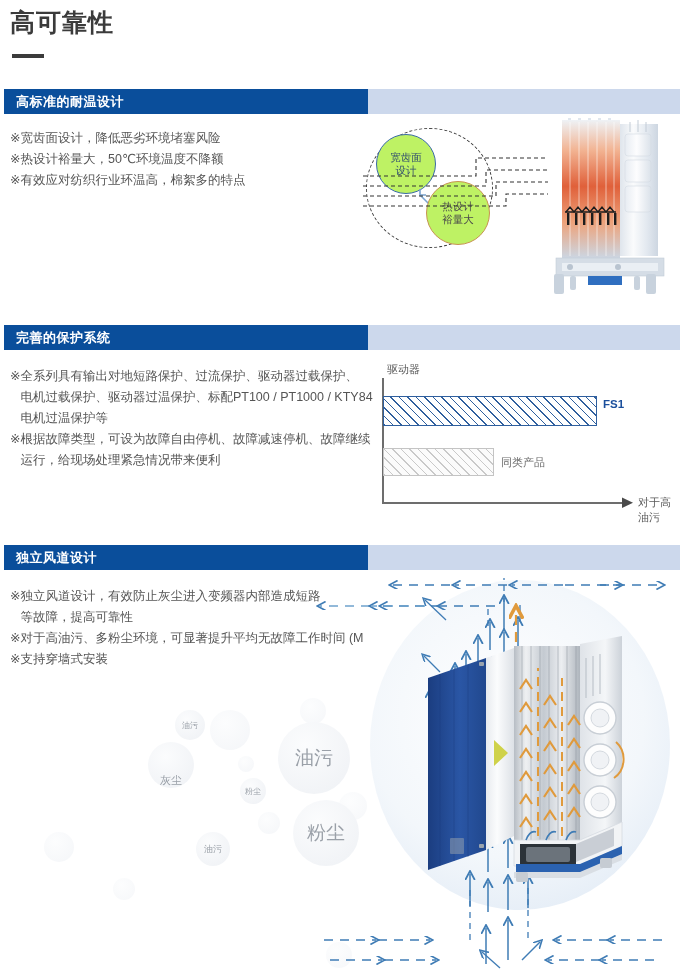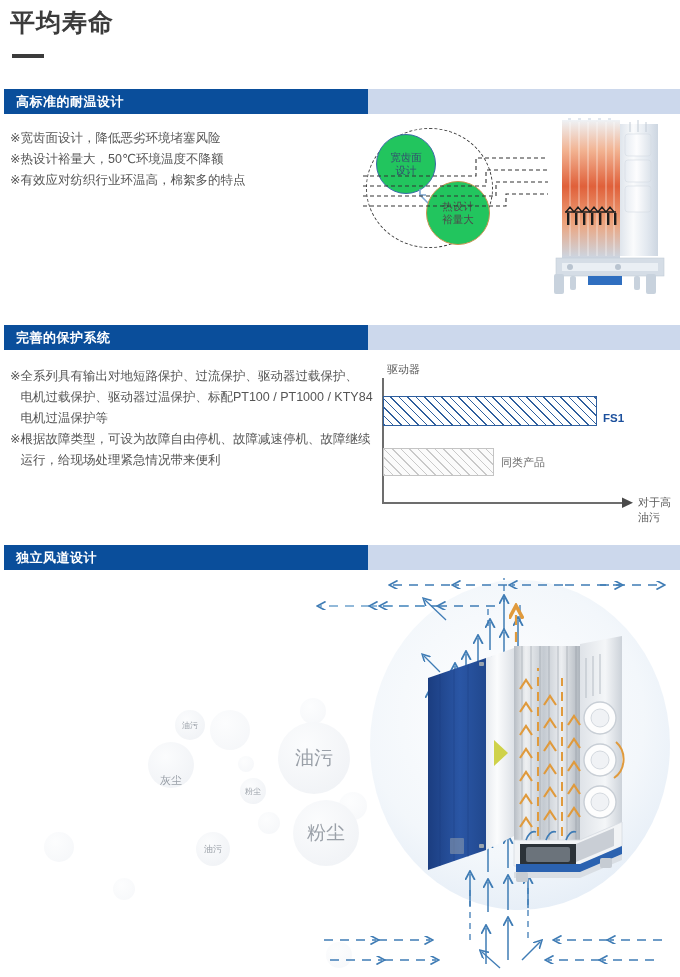--- a/index.html
+++ b/index.html
@@ -42,21 +42,21 @@
   .illus{position:absolute;overflow:hidden;}
 
   
   .dash-circle{
     position:absolute;left:8px;top:10px;width:125px;height:118px;
     border:1.3px dashed #444;border-radius:50%;
   }
   .bub{
     position:absolute;border-radius:50%;display:flex;flex-direction:column;
     align-items:center;justify-content:center;font-size:10.5px;line-height:13px;
-    text-align:center;background:#22c55e;
+    text-align:center;background:#bef264;
   }
   .bub-blue{border:1.4px solid #3a6aa8;color:#34506f;}
   .bub-gold{border:1.4px solid #c79450;color:#4b4b4b;}
 
   .hs-wrap{position:absolute;}
   .lead-lines{position:absolute;}
 
   
   .chart{position:absolute;}
   .axis-v{position:absolute;background:#6d6d6d;width:1.5px;}
@@ -95,21 +95,21 @@
     background:radial-gradient(circle at 38% 32%,#fbfcfd 0%,#f3f5f8 70%,#eef1f5 100%);
   }
   .drive{position:absolute;}
   .arrow-svg{position:absolute;left:0;top:0;}
 </style>
 </head>
 <body>
 
 <div class="page">
 
-  <div class="page-title">平均寿命</div>
+  <div class="page-title">高可靠性</div>
   <div class="title-rule"></div>
 
   <div class="sec-bar" style="top:89px">
     <div class="bar-light"></div>
     <div class="bar-dark"></div>
     <div class="bar-tab"></div>
     <div class="bar-label">高标准的耐温设计</div>
   </div>
 
   <div class="sec-text" style="left:10px;top:128px;">※宽齿面设计，降低恶劣环境堵塞风险
@@ -247,33 +247,37 @@
   <div class="chart" style="left:358px;top:360px;width:322px;height:165px;">
     <div class="ax-name" style="left:29px;top:2px;">驱动器</div>
     <div class="axis-v" style="left:24px;top:18px;height:124px;"></div>
     <div class="axis-h" style="left:24px;top:142px;width:240px;"></div>
     <svg class="arrow-svg" width="322" height="165">
       <polygon points="264,137.5 275,142.7 264,148" fill="#4a4a4a"></polygon>
     </svg>
     <div class="ax-name" style="left:280px;top:135px;">对于高油污</div>
 
     <div class="bar bar-fs1" style="left:25px;top:36px;width:212px;height:28px;"></div>
-    <div class="bar-lab lab-fs1" style="left:245px;top:52px;">FS1</div>
+    <div class="bar-lab lab-fs1" style="left:245px;top:38px;">FS1</div>
 
     <div class="bar bar-other" style="left:25px;top:88px;width:109px;height:26px;"></div>
     <div class="bar-lab lab-other" style="left:143px;top:95px;">同类产品</div>
   </div>
 
   <div class="sec-bar" style="top:545px">
     <div class="bar-light"></div>
     <div class="bar-dark"></div>
     <div class="bar-tab"></div>
     <div class="bar-label">独立风道设计</div>
   </div>
 
+  <div class="sec-text" style="left:10px;top:586px;">※独立风道设计，有效防止灰尘进入变频器内部造成短路
+   等故障，提高可靠性
+※对于高油污、多粉尘环境，可显著提升平均无故障工作时间 (M
+※支持穿墙式安装</div>
 
   <div class="illus" style="left:0;top:560px;width:680px;height:417px;">
 
     <div class="halo" style="left:370px;top:20px;width:300px;height:330px;"></div>
 
     <div class="plainbub" style="left:210px;top:150px;width:40px;height:40px;opacity:.75"></div>
     <div class="plainbub" style="left:258px;top:252px;width:22px;height:22px;opacity:.7"></div>
     <div class="plainbub" style="left:238px;top:196px;width:16px;height:16px;opacity:.7"></div>
     <div class="plainbub" style="left:300px;top:138px;width:26px;height:26px;opacity:.65"></div>
     <div class="plainbub" style="left:44px;top:272px;width:30px;height:30px;opacity:.7"></div>

